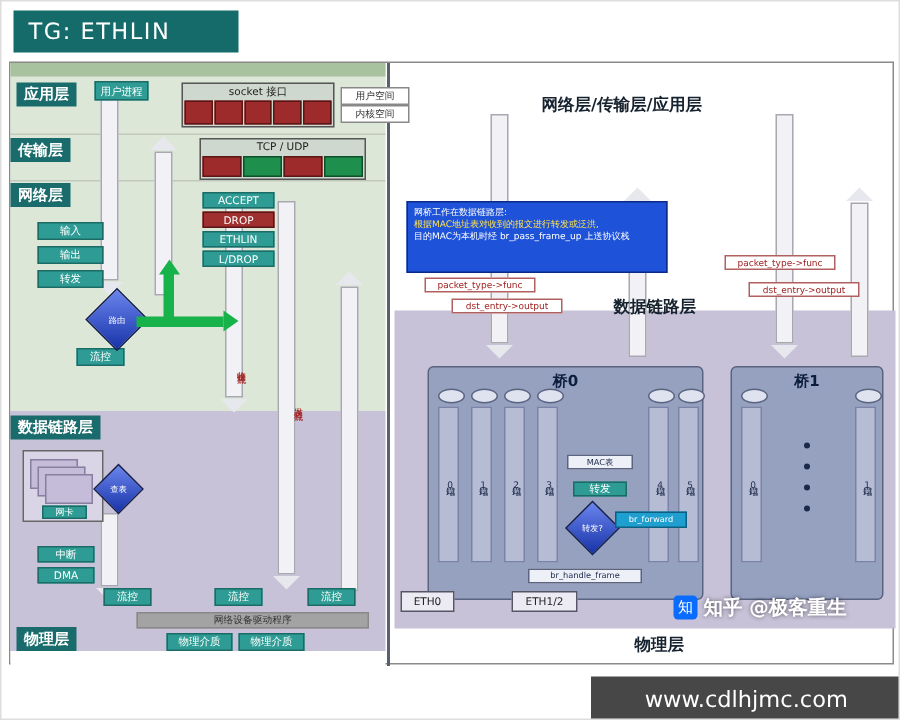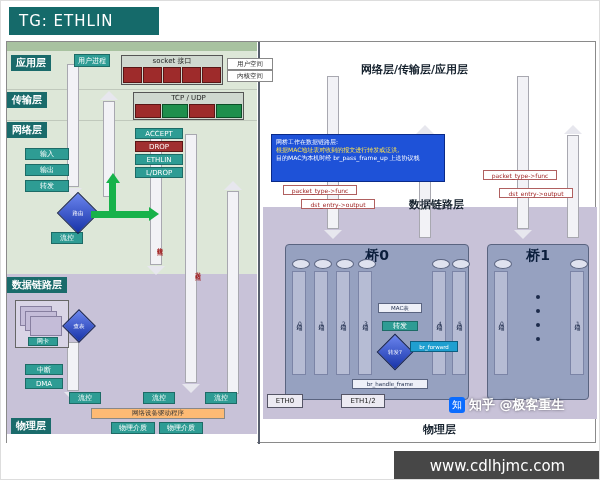--- a/index.html
+++ b/index.html
@@ -55,21 +55,21 @@
   .rotred { writing-mode:vertical-rl; text-orientation:upright; color:#a22222; font-size:6px; z-index:5; letter-spacing:1px; }
 
   .tag { background:#fff; border:1px solid #b06060; color:#a02525; font-size:6px; display:flex; align-items:center;
          justify-content:center; white-space:nowrap; z-index:5; }
 
   .infobox { background:#1e52d8; border:1px solid #0a2a88; color:#fff; font-size:6px; line-height:1.3;
              padding:3px 4px; z-index:5; }
   .infobox .yl { color:#ffe34d; }
 
   .bridge { background:#96a1c0; border:1px solid #5a6480; border-radius:4px; z-index:3; }
-  .bridge .bname { position:absolute; top:2px; left:0; right:0; text-align:center; font-size:14px; font-weight:bold; color:#0b1e3c; }
+  .bridge .bname { position:absolute; top:2px; left:0; right:0; text-align:center; font-size:10px; font-weight:bold; color:#0b1e3c; }
   .oval { border-radius:50%; background:#dfe2ef; border:1px solid #5a6480; z-index:4; }
   .pcol { background:#b6bcd4; border:1px solid #7b84a6; writing-mode:vertical-rl; text-orientation:upright;
           font-size:6px; color:#1c2a4a; display:flex; align-items:center; justify-content:center; z-index:4; }
   .smbox { background:#eef0f8; border:1px solid #5a6480; color:#1c2a4a; font-size:5.5px; display:flex;
            align-items:center; justify-content:center; white-space:nowrap; z-index:5; }
   .cyanbox { background:#1f9fd0; border:1px solid #0d5e80; color:#fff; font-size:5.5px; display:flex;
              align-items:center; justify-content:center; white-space:nowrap; z-index:6; }
   .ethbox { background:#eceaf2; border:1px solid #556; color:#222; font-size:7px; display:flex;
             align-items:center; justify-content:center; z-index:6; }
   .dotcol { display:flex; flex-direction:column; gap:10px; align-items:center; z-index:5; }
@@ -129,21 +129,21 @@
           <div class="shaft" style="height:49px"></div>
           <div class="head"></div>
         </div>
 
       <div class="abs layerlab" style="left:4px;top:13px">应用层</div>
       <div class="abs layerlab" style="left:0;top:50px">传输层</div>
       <div class="abs layerlab" style="left:0;top:80px">网络层</div>
       <div class="abs layerlab" style="left:0;top:235px">数据链路层</div>
       <div class="abs layerlab" style="left:4px;top:376px">物理层</div>
 
-      <div class="abs teal" style="left:67px;top:12px;width:36px;height:13px">用户进程</div>
+      <div class="abs teal" style="left:56px;top:12px;width:36px;height:13px">用户进程</div>
       <div class="abs tbl" style="left:114px;top:13px;width:102px;height:30px">
         <div class="ttl">socket 接口</div>
         <div class="cells">
           <div class="cell"></div>
           <div class="cell"></div>
           <div class="cell"></div>
           <div class="cell"></div>
           <div class="cell"></div>
         </div>
       </div>
@@ -192,21 +192,21 @@
         <div class="dsq"></div>
           <div class="dlab">查表</div>
       </div>
       <div class="abs teal" style="left:18px;top:322px;width:38px;height:11px">中断</div>
       <div class="abs teal" style="left:18px;top:336px;width:38px;height:11px">DMA</div>
 
       <div class="abs teal" style="left:62px;top:350px;width:32px;height:12px">流控</div>
       <div class="abs teal" style="left:136px;top:350px;width:32px;height:12px">流控</div>
       <div class="abs teal" style="left:198px;top:350px;width:32px;height:12px">流控</div>
 
-      <div class="abs whitebox" style="left:84px;top:366px;width:134px;height:11px;background:#fdba74">网络设备驱动程序</div>
+      <div class="abs whitebox" style="left:84px;top:366px;width:155px;height:11px;background:#a3a3a3">网络设备驱动程序</div>
       <div class="abs teal" style="left:104px;top:380px;width:44px;height:12px">物理介质</div>
       <div class="abs teal" style="left:152px;top:380px;width:44px;height:12px">物理介质</div>
     </div>
 
     <div class="abs divider"></div>
 
     <div class="abs" id="rhalf">
       <div class="abs z-lav-r"></div>
 
       <div class="abs biglab" style="left:98px;top:20px">网络层/传输层/应用层</div>

